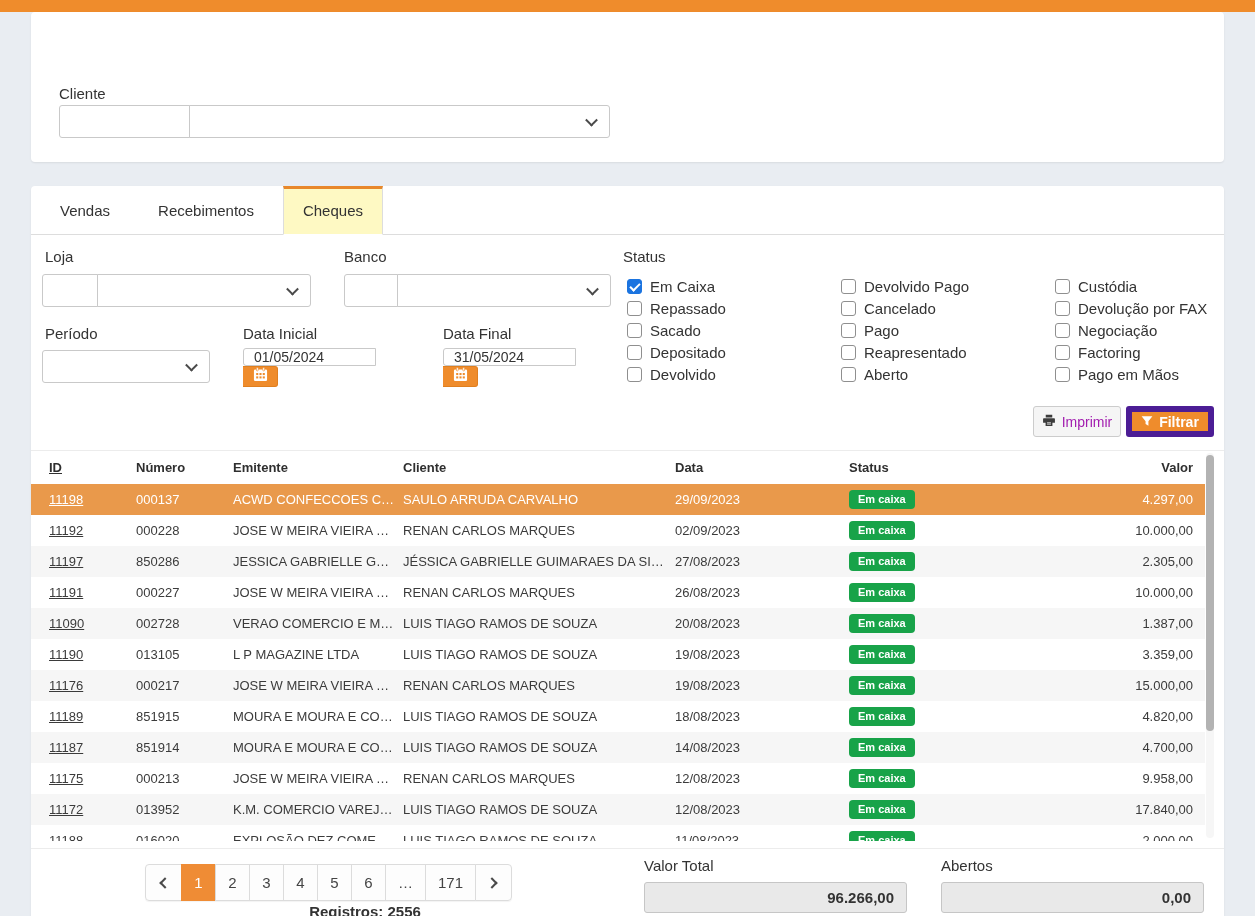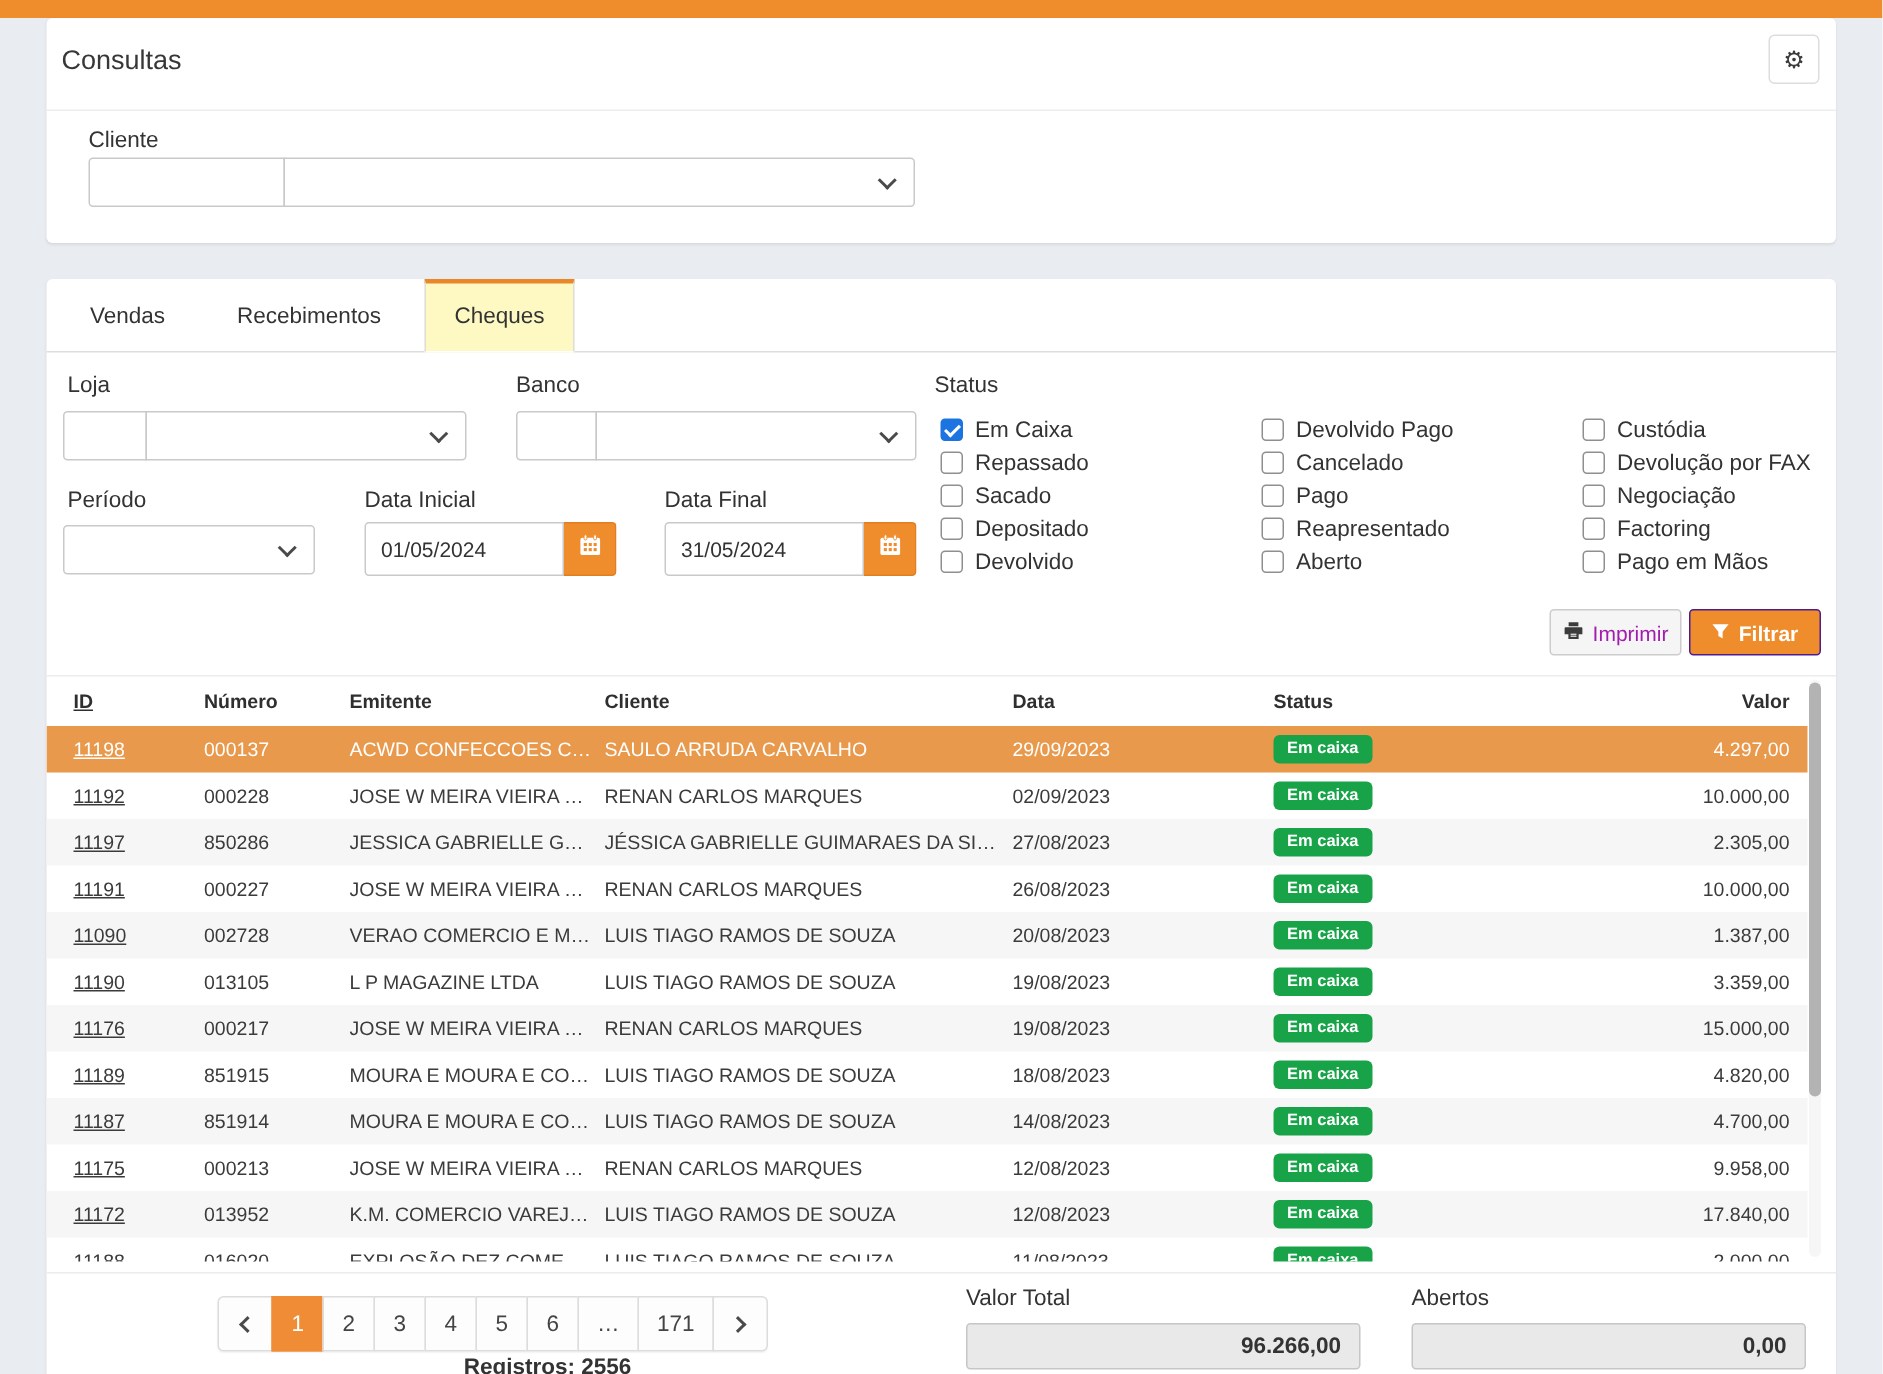--- a/index.html
+++ b/index.html
@@ -46,40 +46,40 @@
   #periodo-label { position:absolute; left:14px;  top:90px; }
   #di-label      { position:absolute; left:212px; top:90px; }
   #df-label      { position:absolute; left:412px; top:90px; }
   #loja-group  { position:absolute; left:11px;  top:39px; display:flex; }
   #banco-group { position:absolute; left:313px; top:39px; display:flex; }
   #loja-code  { width:56px; height:33px; border-radius:3px 0 0 3px; }
   #loja-select  { width:214px; margin-left:-1px; border-radius:0 3px 3px 0; }
   #banco-code { width:54px; height:33px; border-radius:3px 0 0 3px; }
   #banco-select { width:214px; margin-left:-1px; border-radius:0 3px 3px 0; }
   #periodo-select { position:absolute; left:11px; top:115px; width:168px; }
-  .date-group { position:absolute; top:113px; display:flex; height:36px; }
+  .date-group { position:absolute; top:113px; display:flex; height:36px;flex-direction:column; }
   #di-group { left:212px; } #df-group { left:412px; }
   .date-input { width:133px; height:36px; border-radius:3px 0 0 3px; }
   .cal-btn { width:35px; height:36px; background:#EF8C2C; border:1px solid #e07f1f; border-left:none;
     border-radius:0 3px 3px 0; display:flex; align-items:center; justify-content:center; cursor:pointer; }
 
   .chk-col { position:absolute; top:40px; }
   #status-col-0 { left:596px; } #status-col-1 { left:810px; } #status-col-2 { left:1024px; }
   .chk-row { display:flex; align-items:center; height:22px; cursor:pointer; }
   .checkbox { width:15px; height:15px; border:1px solid #8f8f8f; border-radius:3px; background:#fff;
     position:relative; flex:0 0 15px; }
   .checkbox.checked { background:#1B74E0; border-color:#1B74E0; }
   .checkbox.checked::after { content:""; position:absolute; left:4px; top:1px; width:4px; height:8px;
     border:solid #fff; border-width:0 2px 2px 0; transform:rotate(45deg); }
   .chk-label { font-size:15px; color:#333; margin-left:8px; white-space:nowrap; }
 
   .btn { position:absolute; top:171px; height:31px; border-radius:3px; font-size:14px; font-family:inherit;
     display:flex; align-items:center; justify-content:center; gap:6px; cursor:pointer; }
   #btn-imprimir { left:1002px; width:88px; background:#f5f5f5; border:1px solid #ccc; color:#a21caf; }
-  #btn-filtrar  { left:1095px; width:88px; background:#EF8C2C; border:1px solid #4c1d95; color:#fff; font-weight:bold; }
+  #btn-filtrar  { left:1095px; width:88px; background:#EF8C2C; border:6px solid #4c1d95; color:#fff; font-weight:bold; }
 
   
   .table-wrap { position:absolute; left:0; top:264px; width:1193px; height:391px;
     border-top:1px solid #ececec; overflow:hidden; }
   .t-head { display:flex; align-items:center; height:33px; font-weight:bold; font-size:13px; color:#2f2f2f;
     width:1174px; }
   .t-row  { display:flex; align-items:center; height:31px; font-size:13px; color:#3b3b3b; width:1174px; cursor:pointer; }
   .t-row.stripe { background:#f6f6f6; }
   .t-row.selected { background:#E9994B; color:#fff; }
   .c-id   { width:105px; padding-left:18px;text-decoration:underline; }
@@ -115,26 +115,20 @@
     border:1px solid #c6c6c6; border-radius:3px; font-family:inherit; font-size:15px; font-weight:bold;
     color:#333; text-align:right; padding-right:12px; }
   #vt-input { left:613px; } #ab-input { left:910px; }
 </style>
 </head>
 <body>
 
 <div class="topbar"></div>
 
 <section class="card" id="card-consultas">
-  <div class="card-header">
-    <div class="card-title">Consultas</div>
-    <div class="gear-btn">
-      <span>⚙</span>
-    </div>
-  </div>
   <div class="field-label" id="cliente-label">Cliente</div>
   <div id="cliente-group">
     <input class="txt-input" id="cliente-code" value="" style="">
     <div class="sel" id="cliente-select">
       <span></span>
     </div>
   </div>
 </section>
 
 <section class="card" id="card-main">

